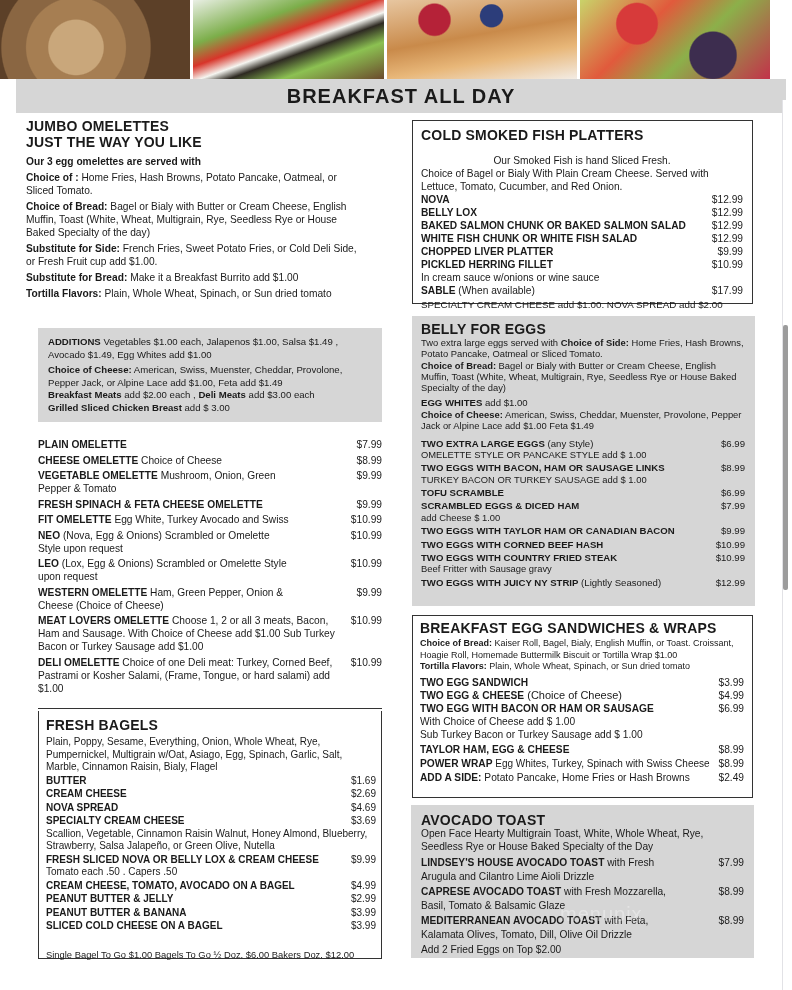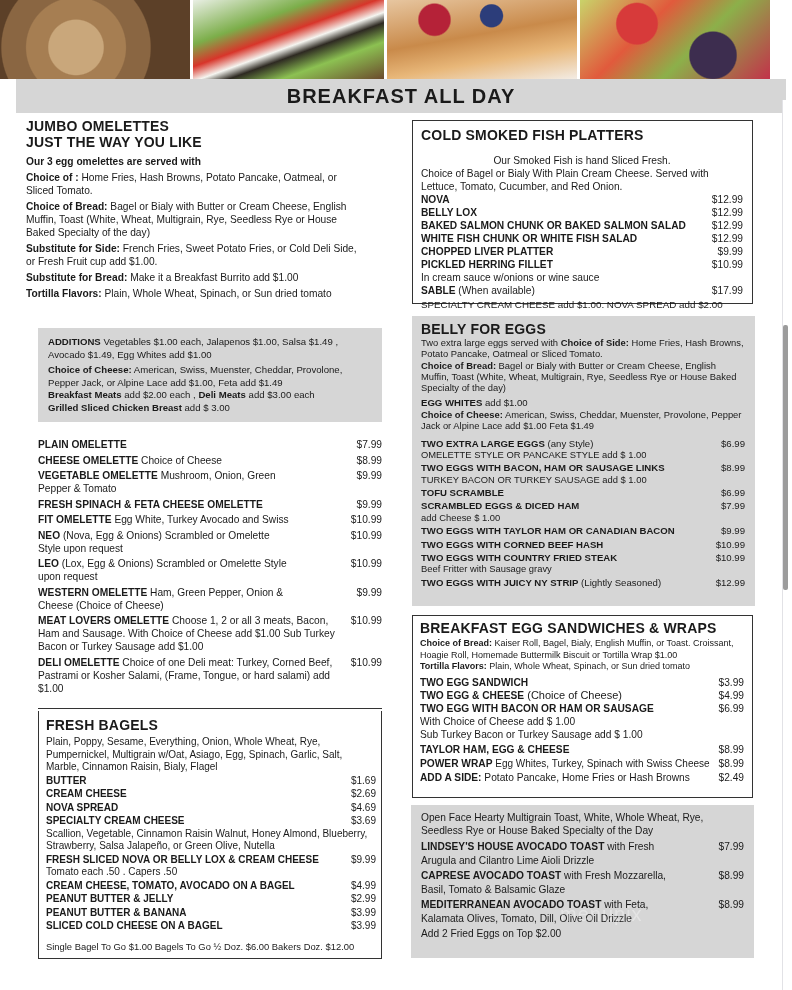--- a/index.html
+++ b/index.html
@@ -32,21 +32,21 @@
   .additions { left: 38px; top: 328px; width: 344px; background: #d6d6d6; padding: 8px 10px 8px 10px; font-size: 9.6px; line-height: 12.5px; }
   .additions p + p { margin-top: 3px; }
   .omelette-list { left: 38px; top: 438px; width: 344px; }
   .omelette-list .item { margin-bottom: 2.5px; }
   .divider-line { position: absolute; left: 38px; top: 708px; width: 344px; height: 1px; background: #333; }
 
   .bagels-box { position: absolute; left: 38px; top: 711px; width: 344px; height: 248px; border: 1.5px solid #333; border-top: none; }
   .bagels { left: 46px; top: 717px; width: 330px; font-size: 10px; line-height: 12.5px; }
   .bagels .sec-title { margin-bottom: 3px; }
   .bagels .row { margin-top: 1px; }
-  .bagels .footer { font-size: 9.4px; margin-top: 8px; }
+  .bagels .footer { font-size: 9.4px; margin-top: 16px; }
 
   
   .fish-box { position: absolute; left: 412px; top: 120px; width: 341px; height: 184px; border: 1.5px solid #333; }
   .fish { left: 421px; top: 127px; width: 322px; font-size: 10.2px; line-height: 13px; }
   .fish .intro { margin-top: 11px; text-align: center; }
 
   .eggs-box { position: absolute; left: 412px; top: 316px; width: 343px; height: 290px; background: #d6d6d6; }
   .eggs { left: 421px; top: 321px; width: 324px; font-size: 9.6px; line-height: 11.5px; }
   .eggs .item { margin-bottom: 1.8px; }
   .eggs .item .sub { font-size: 9.4px; }
@@ -320,20 +320,21 @@
       <div class="price">$8.99</div>
     </div>
   <div class="row" style="margin-top:1px">
       <div class="name"><span class="b">ADD A SIDE:</span><span> Potato Pancake, Home Fries or Hash Browns</span></div>
       <div class="price">$2.49</div>
     </div>
 </div>
 
 <div class="avo-box"></div>
 <div class="col avo">
+  <div class="sec-title">AVOCADO TOAST</div>
   <div style="line-height:12.5px;margin-bottom:3px">Open Face Hearty Multigrain Toast, White, Whole Wheat, Rye, Seedless Rye or House Baked Specialty of the Day</div>
   <div class="row item">
       <div class="name" style="padding-right:30px"><span class="b">LINDSEY'S HOUSE AVOCADO TOAST</span><span> with Fresh Arugula and Cilantro Lime Aioli Drizzle</span></div>
       <div class="price">$7.99</div>
     </div>
   <div class="row item">
       <div class="name" style="padding-right:30px"><span class="b">CAPRESE AVOCADO TOAST</span><span> with Fresh Mozzarella, Basil, Tomato &amp; Balsamic Glaze</span></div>
       <div class="price">$8.99</div>
     </div>
   <div class="row item">

